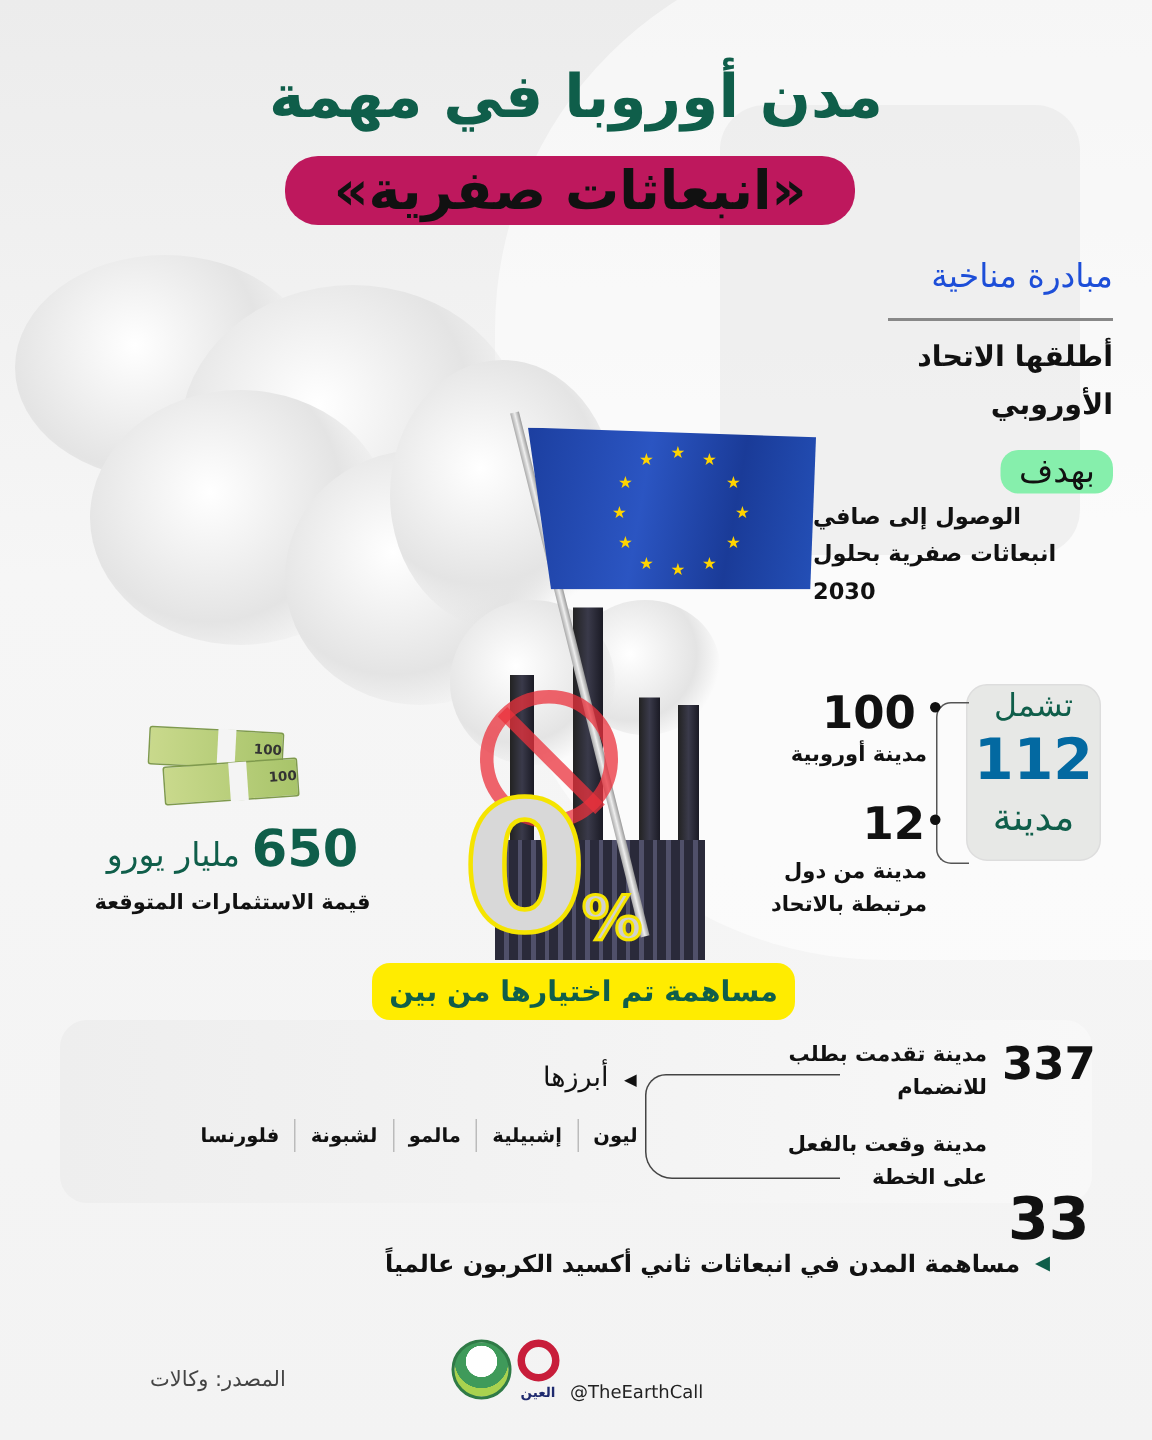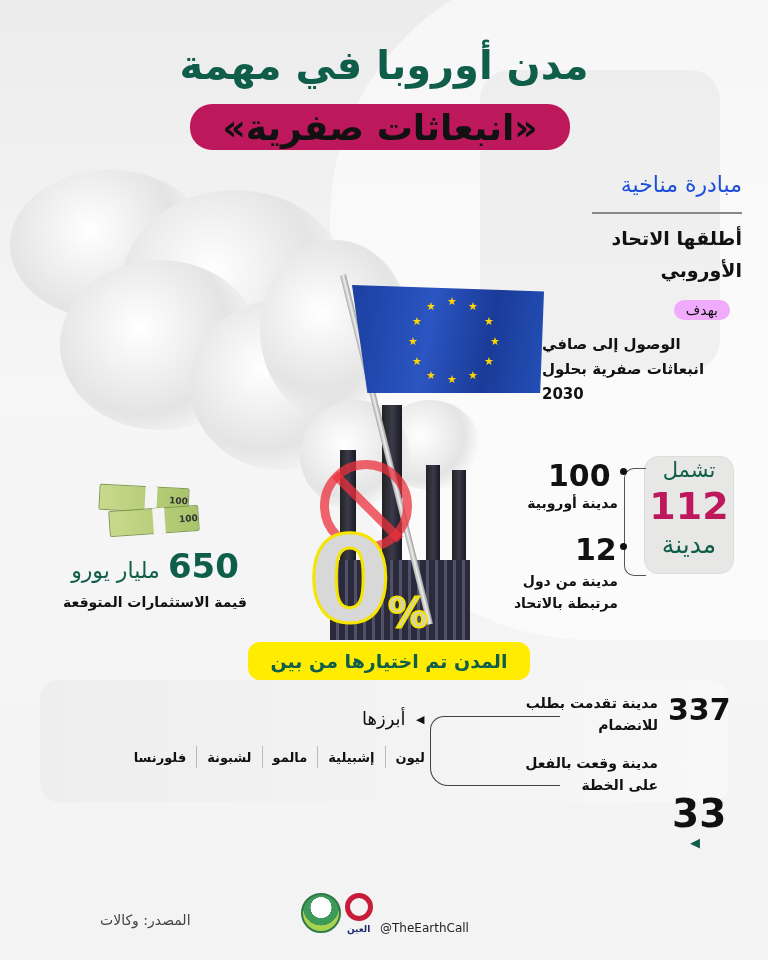--- a/index.html
+++ b/index.html
@@ -54,26 +54,26 @@
     -webkit-text-stroke: 3px #f5e400; font-family: "DejaVu Sans", sans-serif; line-height: 1;
   }
   .pct-sm {
     position: absolute; left: 388px; top: 590px; font-size: 40px; font-weight: bold; color: #d0d0d0;
     -webkit-text-stroke: 2px #f5e400;
   }
   
   .initiative { position: absolute; right: 26px; top: 172px; font-size: 22px; color: #1d4ed8; }
   .divider { position: absolute; right: 26px; top: 212px; width: 150px; height: 2px; background: #888; }
   .launched { position: absolute; right: 26px; top: 222px; width: 200px; text-align: right; font-size: 19px; font-weight: bold; line-height: 32px; color: #111; }
-  .goal-pill { position: absolute; right: 38px; top: 300px; background: #f0abfc; border-radius: 12px; padding: 2px 12px; font-size: 14px; color: #111; }
+  .goal-pill { position: absolute; right: 26px; top: 300px; background: #86efac; border-radius: 12px; padding: 2px 12px; font-size: 22px; color: #111; }
   .goal-text { position: absolute; right: 26px; top: 332px; width: 200px; text-align: left; font-size: 15px; font-weight: bold; line-height: 25px; color: #111; }
   
   .include-box { position: absolute; left: 644px; top: 456px; width: 90px; height: 118px; background: #e7e8e6; border-radius: 14px; border: 1px solid #ddd; }
   .include-word { position: absolute; left: 644px; top: 458px; width: 90px; text-align: center; font-size: 21px; color: #0f5e4a; }
-  .include-num { position: absolute; left: 644px; top: 484px; width: 90px; text-align: center; font-size: 38px; font-weight: bold; color: #be185d; }
+  .include-num { position: absolute; left: 644px; top: 484px; width: 90px; text-align: center; font-size: 38px; font-weight: bold; color: #0369a1; }
   .include-unit { position: absolute; left: 644px; top: 530px; width: 90px; text-align: center; font-size: 25px; color: #0f5e4a; }
   .bracket { position: absolute; left: 624px; top: 468px; width: 22px; height: 108px; border: 1.5px solid #555; border-right: none; border-radius: 10px 0 0 10px; }
   .dot { position: absolute; width: 7px; height: 7px; background: #111; border-radius: 50%; }
   .stat-num { position: absolute; font-weight: bold; color: #111; }
   .stat-lbl { position: absolute; text-align: right; font-weight: bold; color: #111; font-size: 14px; line-height: 22px; }
   
   .money { position: absolute; left: 95px; top: 486px; width: 108px; height: 50px; }
   .bill { position: absolute; width: 90px; height: 26px; background: linear-gradient(90deg,#c9d98c,#a8c46a); border: 1px solid #7f9a4d; border-radius: 2px; font-size: 9px; font-weight: bold; color: #333; padding-left: 6px; line-height: 24px; }
   .band { position: absolute; width: 12px; height: 26px; background: #f4f4f4; }
   .money-row { position: absolute; left: 50px; top: 546px; width: 210px; display: flex; flex-direction: row-reverse; align-items: baseline; gap: 8px; justify-content: center; direction: ltr; }
@@ -172,21 +172,21 @@
   <div class="band" style="left:50px;top:0;transform:rotate(3deg);"></div>
   <div class="bill" style="left:14px;top:22px;transform:rotate(-4deg);">100</div>
   <div class="band" style="left:58px;top:22px;transform:rotate(-4deg);"></div>
 </div>
 <div class="money-row">
   <span class="money-num">650</span>
   <span class="money-unit" style="direction:rtl;">مليار يورو</span>
 </div>
 <div class="money-lbl">قيمة الاستثمارات المتوقعة</div>
 
-<div class="chosen-pill">المدن تم اختيارها من بين</div>
+<div class="chosen-pill">مساهمة تم اختيارها من بين</div>
 <div class="bottom-card"></div>
 
 <div class="stat-num" style="left:668px;top:692px;font-size:30px;z-index:2;">337</div>
 <div class="stat-lbl" style="right:110px;top:692px;width:150px;z-index:2;font-size:14px;">مدينة تقدمت بطلب للانضمام</div>
 <div class="stat-num" style="left:672px;top:752px;font-size:39px;z-index:2;margin-top:39px;">33</div>
 <div class="stat-lbl" style="right:110px;top:752px;width:150px;z-index:2;font-size:14px;">مدينة وقعت بالفعل على الخطة</div>
 
 <div class="curve"></div>
 <div class="arrow-left">◀</div>
 <div class="notable">أبرزها</div>
@@ -198,19 +198,20 @@
   <span class="city-sep"></span>
   <span class="city">مالمو</span>
   <span class="city-sep"></span>
   <span class="city">لشبونة</span>
   <span class="city-sep"></span>
   <span class="city">فلورنسا</span>
 </div>
 
 <div class="contrib-row">
   <span class="tri">◀</span>
+  <span class="contrib-txt">مساهمة المدن في انبعاثات ثاني أكسيد الكربون عالمياً</span>
 </div>
 
 <div class="source">المصدر: وكالات</div>
 <div class="logo-earth"></div>
 <div class="logo-ain"></div>
 <div class="logo-ain-txt">العين</div>
 <div class="handle">@TheEarthCall</div>
 
 </body></html>

